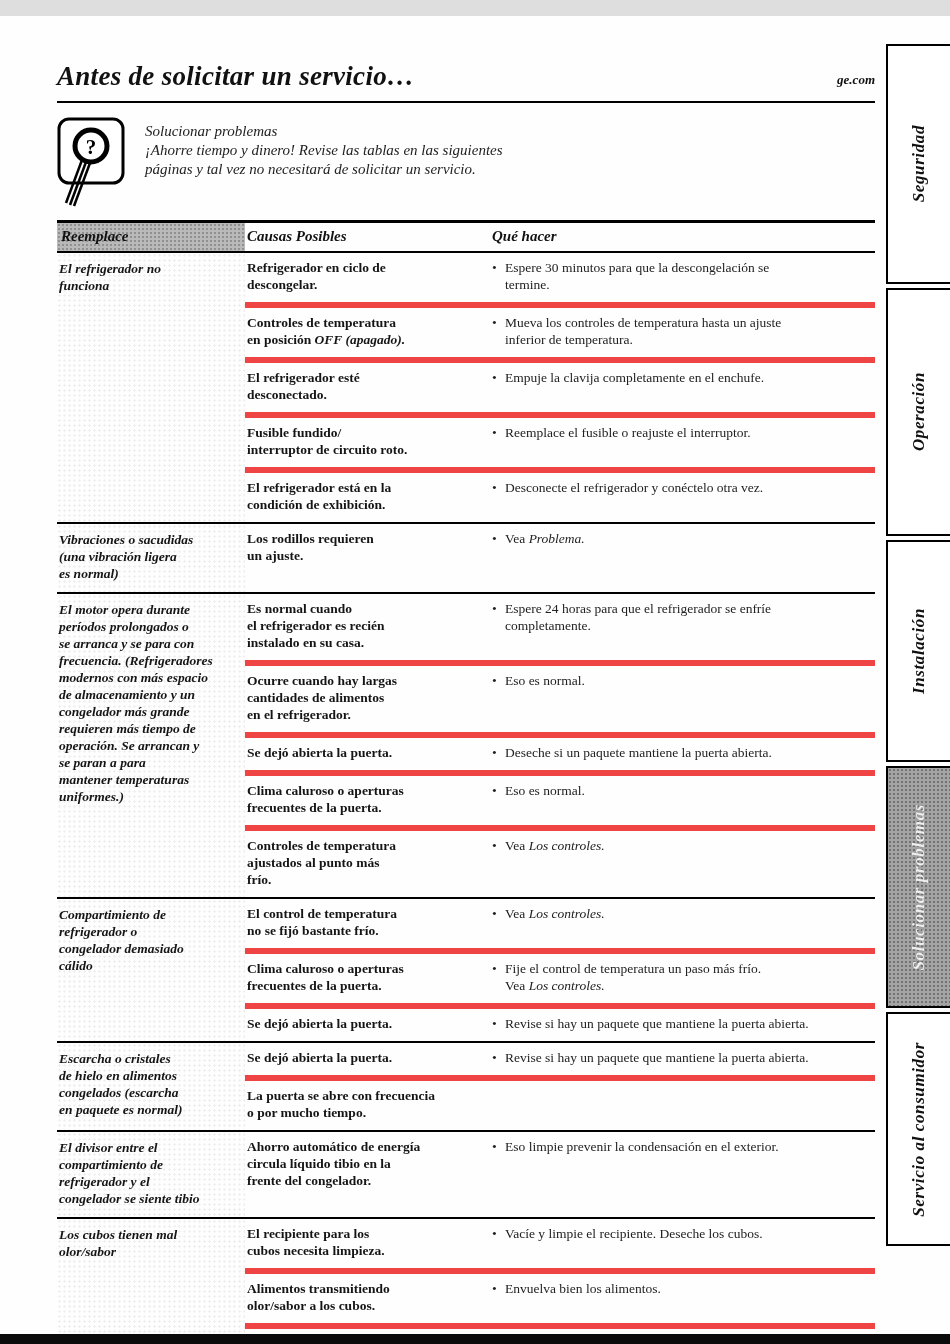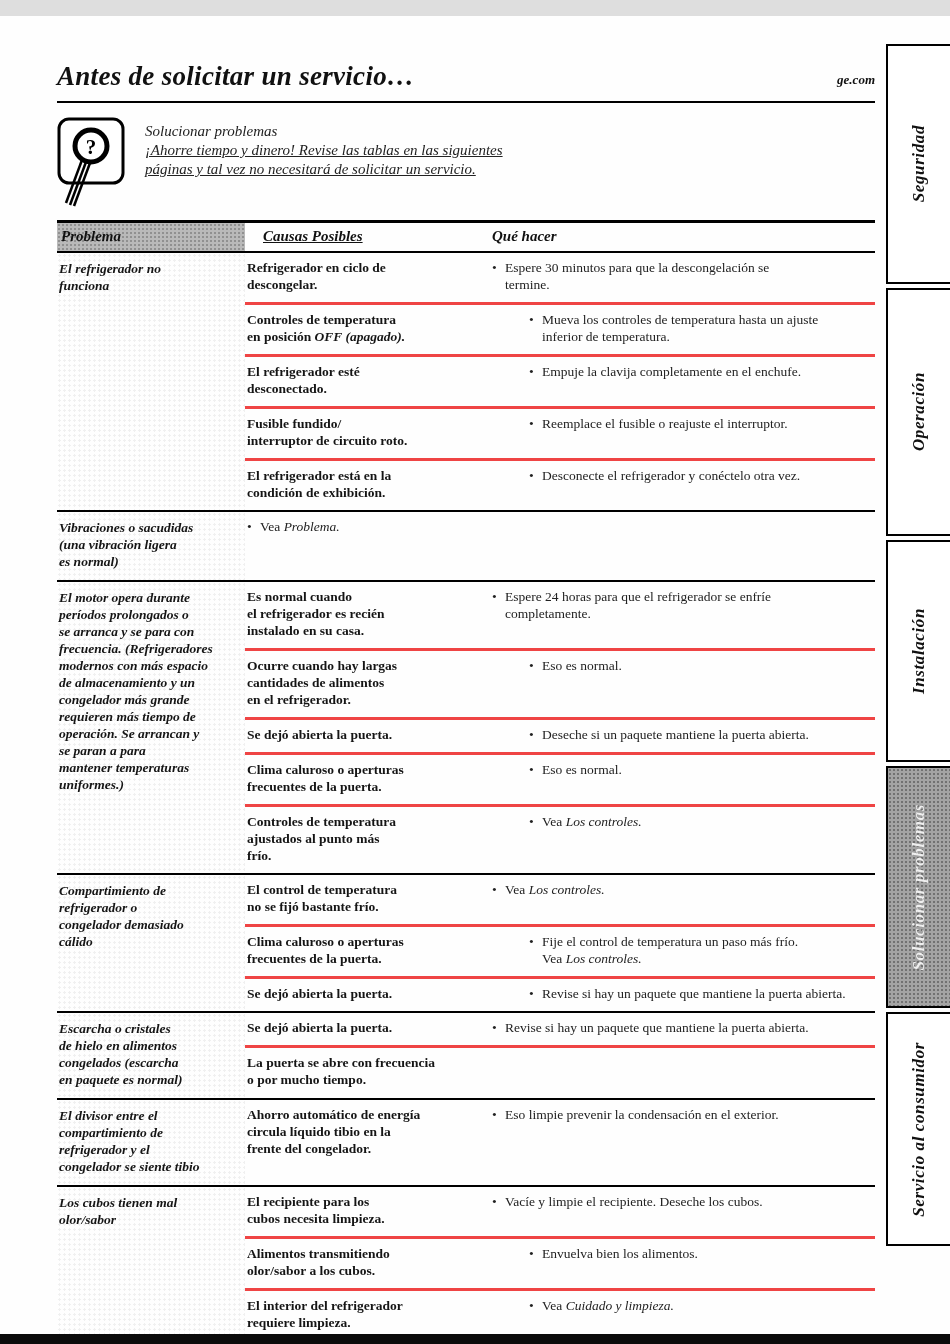--- a/index.html
+++ b/index.html
@@ -15,44 +15,44 @@
   .title-row { margin-top:46px; display:flex; align-items:flex-end; justify-content:space-between; }
   .title { font:italic bold 27px/1.1 "Liberation Serif", serif; letter-spacing:0.3px; color:#111; }
   .site { font:italic bold 13px "Liberation Serif", serif; padding-bottom:4px; color:#111; }
   .title-rule { height:2px; background:#000; margin-top:9px; }
 
   
   .intro { display:flex; margin-top:14px; }
   .icon-box { position:relative; width:70px; height:70px; flex:0 0 70px; }
   .icon-box svg { overflow:visible; display:block; }
   .intro-text { margin-left:18px; padding-top:5px; font:italic 15px/19px "Liberation Serif", serif; color:#222; }
-  .intro-body { white-space:pre-line;text-decoration:underline; }
+  .intro-body { white-space:pre-line; }
 
   
   .t-table { margin-top:33px; font-size:13.5px; line-height:17px; }
   .t-header { display:flex; border-top:3px solid #000; border-bottom:2px solid #000; }
   .t-h { font:italic bold 15px/17px "Liberation Serif", serif; padding:5px 0 6px; color:#111; }
   .t-h0 { flex:0 0 188px; padding-left:4px;
           background-color:#b9b9b9;
           background-image:radial-gradient(rgba(0,0,0,0.22) 1px, rgba(0,0,0,0) 1.3px);
           background-size:4px 4px; }
-  .t-h1 { flex:0 0 245px; padding-left:18px;text-decoration:underline; }
+  .t-h1 { flex:0 0 245px; padding-left:2px; }
   .t-h2 { flex:1; padding-left:2px; }
 
   .t-group { display:flex; border-top:2px solid #000; }
   .t-header + .t-group { border-top:none; }
   .t-problem {
     flex:0 0 188px; padding:7px 14px 10px 2px;
     font:italic bold 13.5px/17px "Liberation Serif", serif; color:#151515;
     background-image:radial-gradient(rgba(0,0,0,0.055) 1px, rgba(0,0,0,0) 1.2px);
     background-size:5px 5px;
   }
   .t-rows { flex:1; display:flex; flex-direction:column; }
   .t-row { display:flex; padding:6px 0 9px; }
-  .t-row + .t-row { border-top:3px solid #ef4444;gap:37px; }
+  .t-row + .t-row { border-top:6px solid #ef4444; }
   .t-cause { flex:0 0 245px; padding:0 18px 0 2px; font-weight:bold; color:#151515; }
   .t-action { flex:1; display:flex; padding-left:2px; color:#222; }
   .t-action .bullet { flex:0 0 13px; width:13px; }
   .t-action .a-text { flex:1; }
 
   .page-number { margin-top:16px; text-align:right; font:italic 16px "Liberation Serif", serif; padding-right:4px; color:#222; }
 
   
   .sidebar { position:absolute; top:0; right:0; width:64px; height:1344px; }
   .tab {
@@ -100,21 +100,21 @@
       </div>
       <div class="intro-text">
         <div class="intro-heading">Solucionar problemas</div>
         <div class="intro-body">¡Ahorre tiempo y dinero! Revise las tablas en las siguientes
 páginas y tal vez no necesitará de solicitar un servicio.</div>
       </div>
     </div>
 
     <div class="t-table" id="trouble-table">
         <div class="t-header">
-          <div class="t-h t-h0">Problema</div>
+          <div class="t-h t-h0">Reemplace</div>
           <div class="t-h t-h1">Causas Posibles</div>
           <div class="t-h t-h2">Qué hacer</div>
         </div>
         <div class="t-group">
           <div class="t-problem">El refrigerador no<br>funciona</div>
           <div class="t-rows">
             <div class="t-row">
               <div class="t-cause">Refrigerador en ciclo de<br>descongelar.</div>
               <div class="t-action">
                 <span class="bullet">•</span>
@@ -148,20 +148,21 @@
                 <span class="bullet">•</span>
                 <span class="a-text">Desconecte el refrigerador y conéctelo otra vez.</span>
               </div>
             </div>
           </div>
         </div>
         <div class="t-group">
           <div class="t-problem">Vibraciones o sacudidas<br>(una vibración ligera<br>es normal)</div>
           <div class="t-rows">
             <div class="t-row">
+              <div class="t-cause">Los rodillos requieren<br>un ajuste.</div>
               <div class="t-action">
                 <span class="bullet">•</span>
                 <span class="a-text">Vea <i>Problema.</i></span>
               </div>
             </div>
           </div>
         </div>
         <div class="t-group">
           <div class="t-problem">El motor opera durante<br>períodos prolongados o<br>se arranca y se para con<br>frecuencia. (Refrigeradores<br>modernos con más espacio<br>de almacenamiento y un<br>congelador más grande<br>requieren más tiempo de<br>operación. Se arrancan y<br>se paran a para<br>mantener temperaturas<br>uniformes.)</div>
           <div class="t-rows">

